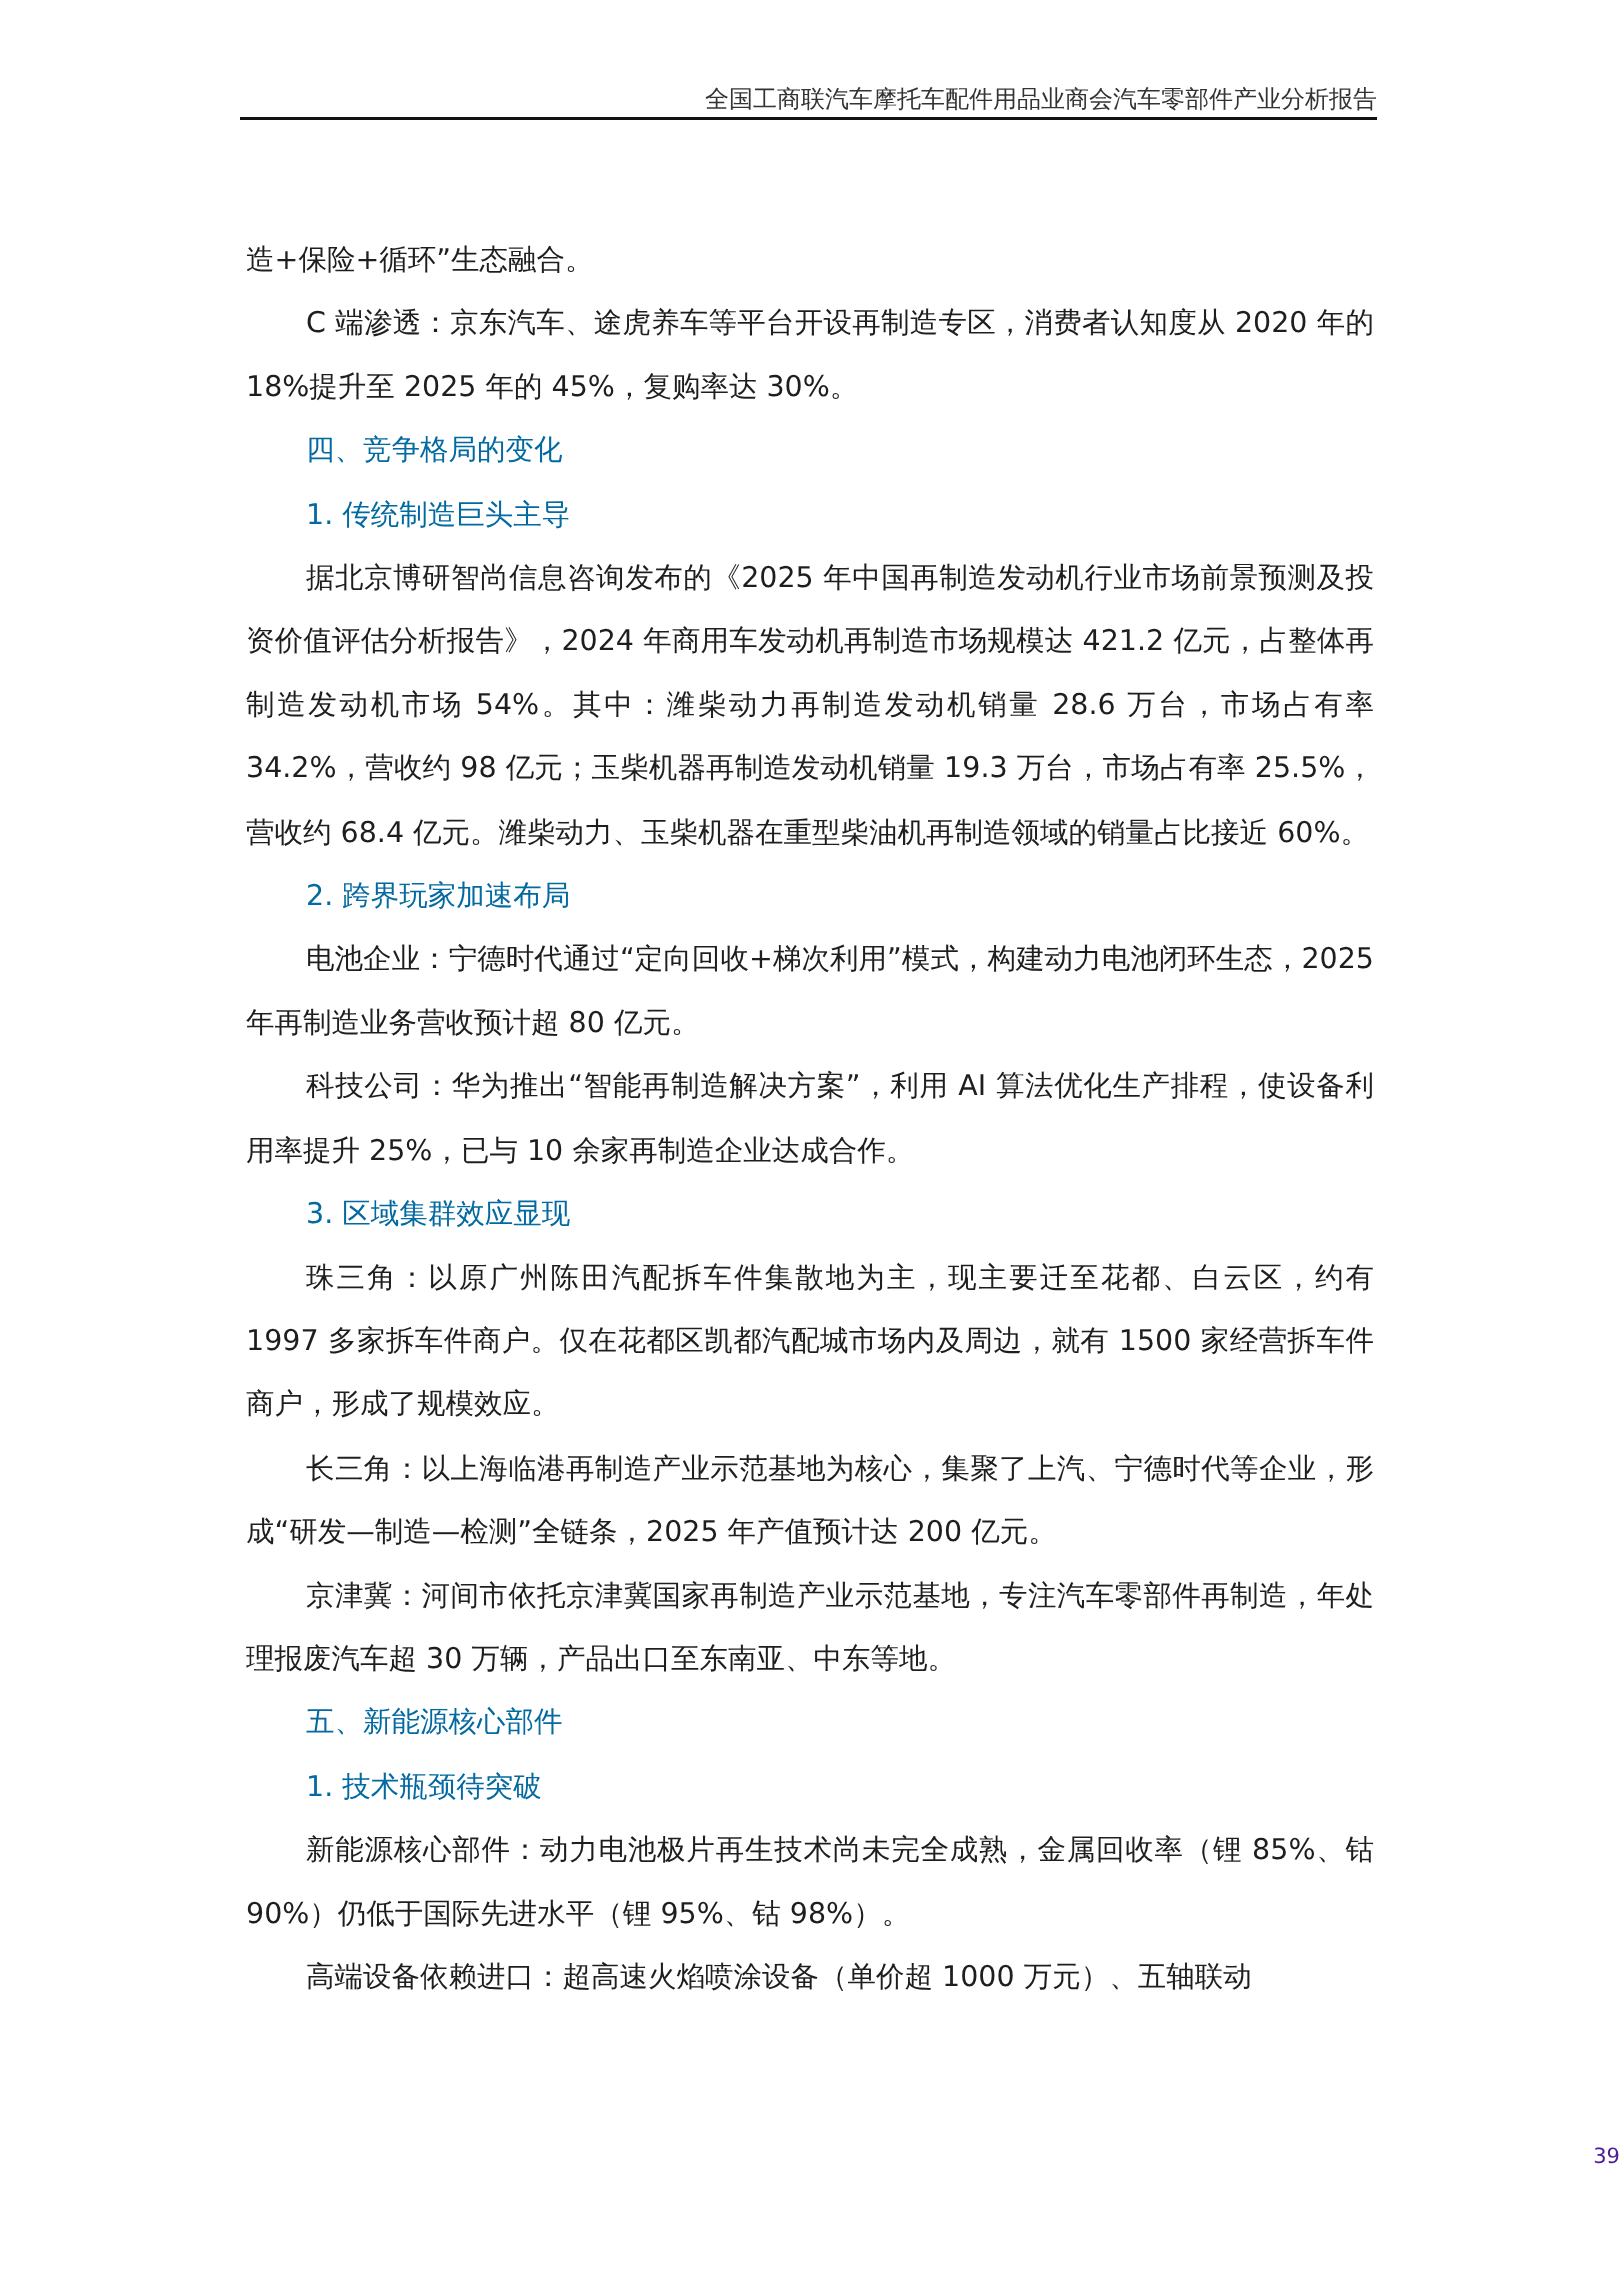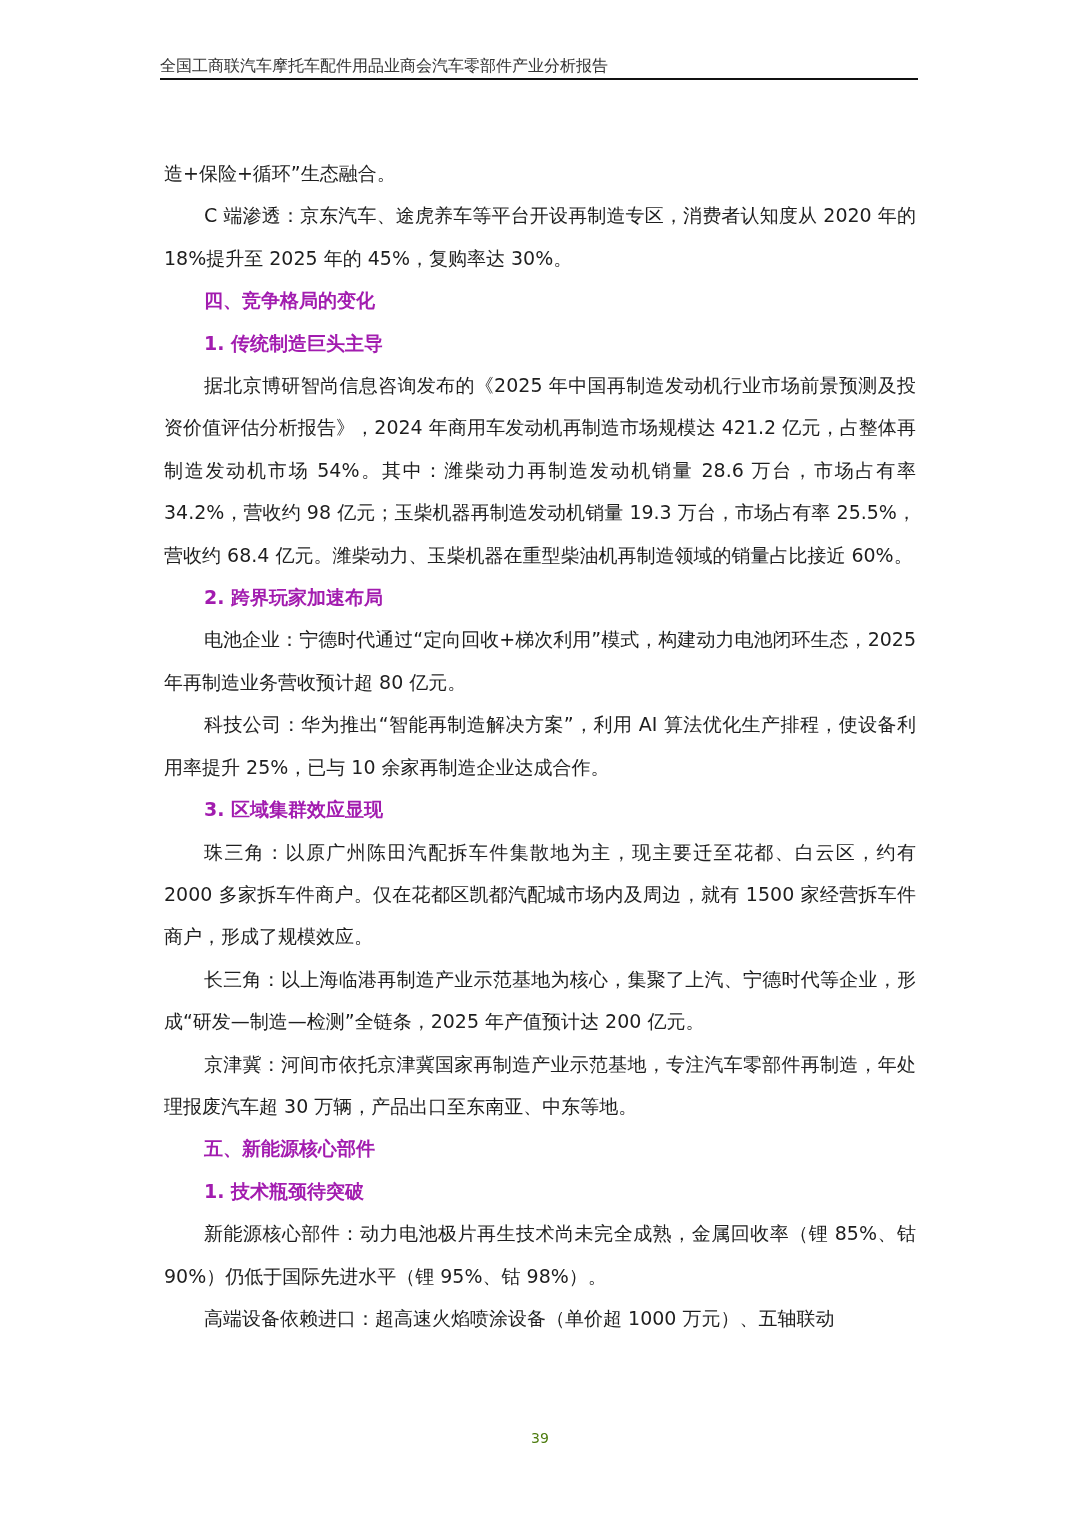--- a/index.html
+++ b/index.html
@@ -16,21 +16,21 @@
       color: #1a1a1a;
     }
     .page-header {
       position: absolute;
       left: 160px;
       top: 50px;
       width: 758px;
       height: 30px;
       border-bottom: 2px solid #111;
       display: flex;
-      justify-content: flex-start;
+      justify-content: flex-end;
       align-items: flex-end;
       padding-bottom: 2px;
       box-sizing: border-box;
     }
     .page-header span {
       font-size: 16px;
       color: #333;
       letter-spacing: 0px;
       line-height: 20px;
     }
@@ -47,33 +47,33 @@
       display: block;
       font-size: 19px;
       line-height: 42.4px;
       text-align: justify;
       text-align-last: left;
       color: #1e1e1e;
     }
     .indent { text-indent: 40px; }
     .heading {
       font-size: 19px;
-      font-weight: bold;
+      font-weight: normal;
       line-height: 42.4px;
       padding-left: 40px;
-      color: #a21caf;
+      color: #0369a1;
     }
     .page-number {
       position: absolute;
       left: 0;
       width: 1080px;
       top: 1430px;
-      text-align: center;
+      text-align: right;
       font-size: 14px;
-      color: #4d7c0f;
+      color: #4c1d95;
     }
   </style>
 </head>
 <body>
 
 <div class="page-header">
   <span>全国工商联汽车摩托车配件用品业商会</span>
   <span>汽车零部件产业分析报告</span>
 </div>
 
@@ -91,21 +91,21 @@
   </div>
   <div class="heading">2. 跨界玩家加速布局</div>
   <div class="para">
     <span class="text indent">电池企业：宁德时代通过“定向回收+梯次利用”模式，构建动力电池闭环生态，2025 年再制造业务营收预计超 80 亿元。</span>
   </div>
   <div class="para">
     <span class="text indent">科技公司：华为推出“智能再制造解决方案”，利用 AI 算法优化生产排程，使设备利用率提升 25%，已与 10 余家再制造企业达成合作。</span>
   </div>
   <div class="heading">3. 区域集群效应显现</div>
   <div class="para">
-    <span class="text indent">珠三角：以原广州陈田汽配拆车件集散地为主，现主要迁至花都、白云区，约有 2000 多家拆车件商户。仅在花都区凯都汽配城市场内及周边，就有 1500 家经营拆车件商户，形成了规模效应。</span>
+    <span class="text indent">珠三角：以原广州陈田汽配拆车件集散地为主，现主要迁至花都、白云区，约有 1997 多家拆车件商户。仅在花都区凯都汽配城市场内及周边，就有 1500 家经营拆车件商户，形成了规模效应。</span>
   </div>
   <div class="para">
     <span class="text indent">长三角：以上海临港再制造产业示范基地为核心，集聚了上汽、宁德时代等企业，形成“研发—制造—检测”全链条，2025 年产值预计达 200 亿元。</span>
   </div>
   <div class="para">
     <span class="text indent">京津冀：河间市依托京津冀国家再制造产业示范基地，专注汽车零部件再制造，年处理报废汽车超 30 万辆，产品出口至东南亚、中东等地。</span>
   </div>
   <div class="heading">五、新能源核心部件</div>
   <div class="heading">1. 技术瓶颈待突破</div>
   <div class="para">

